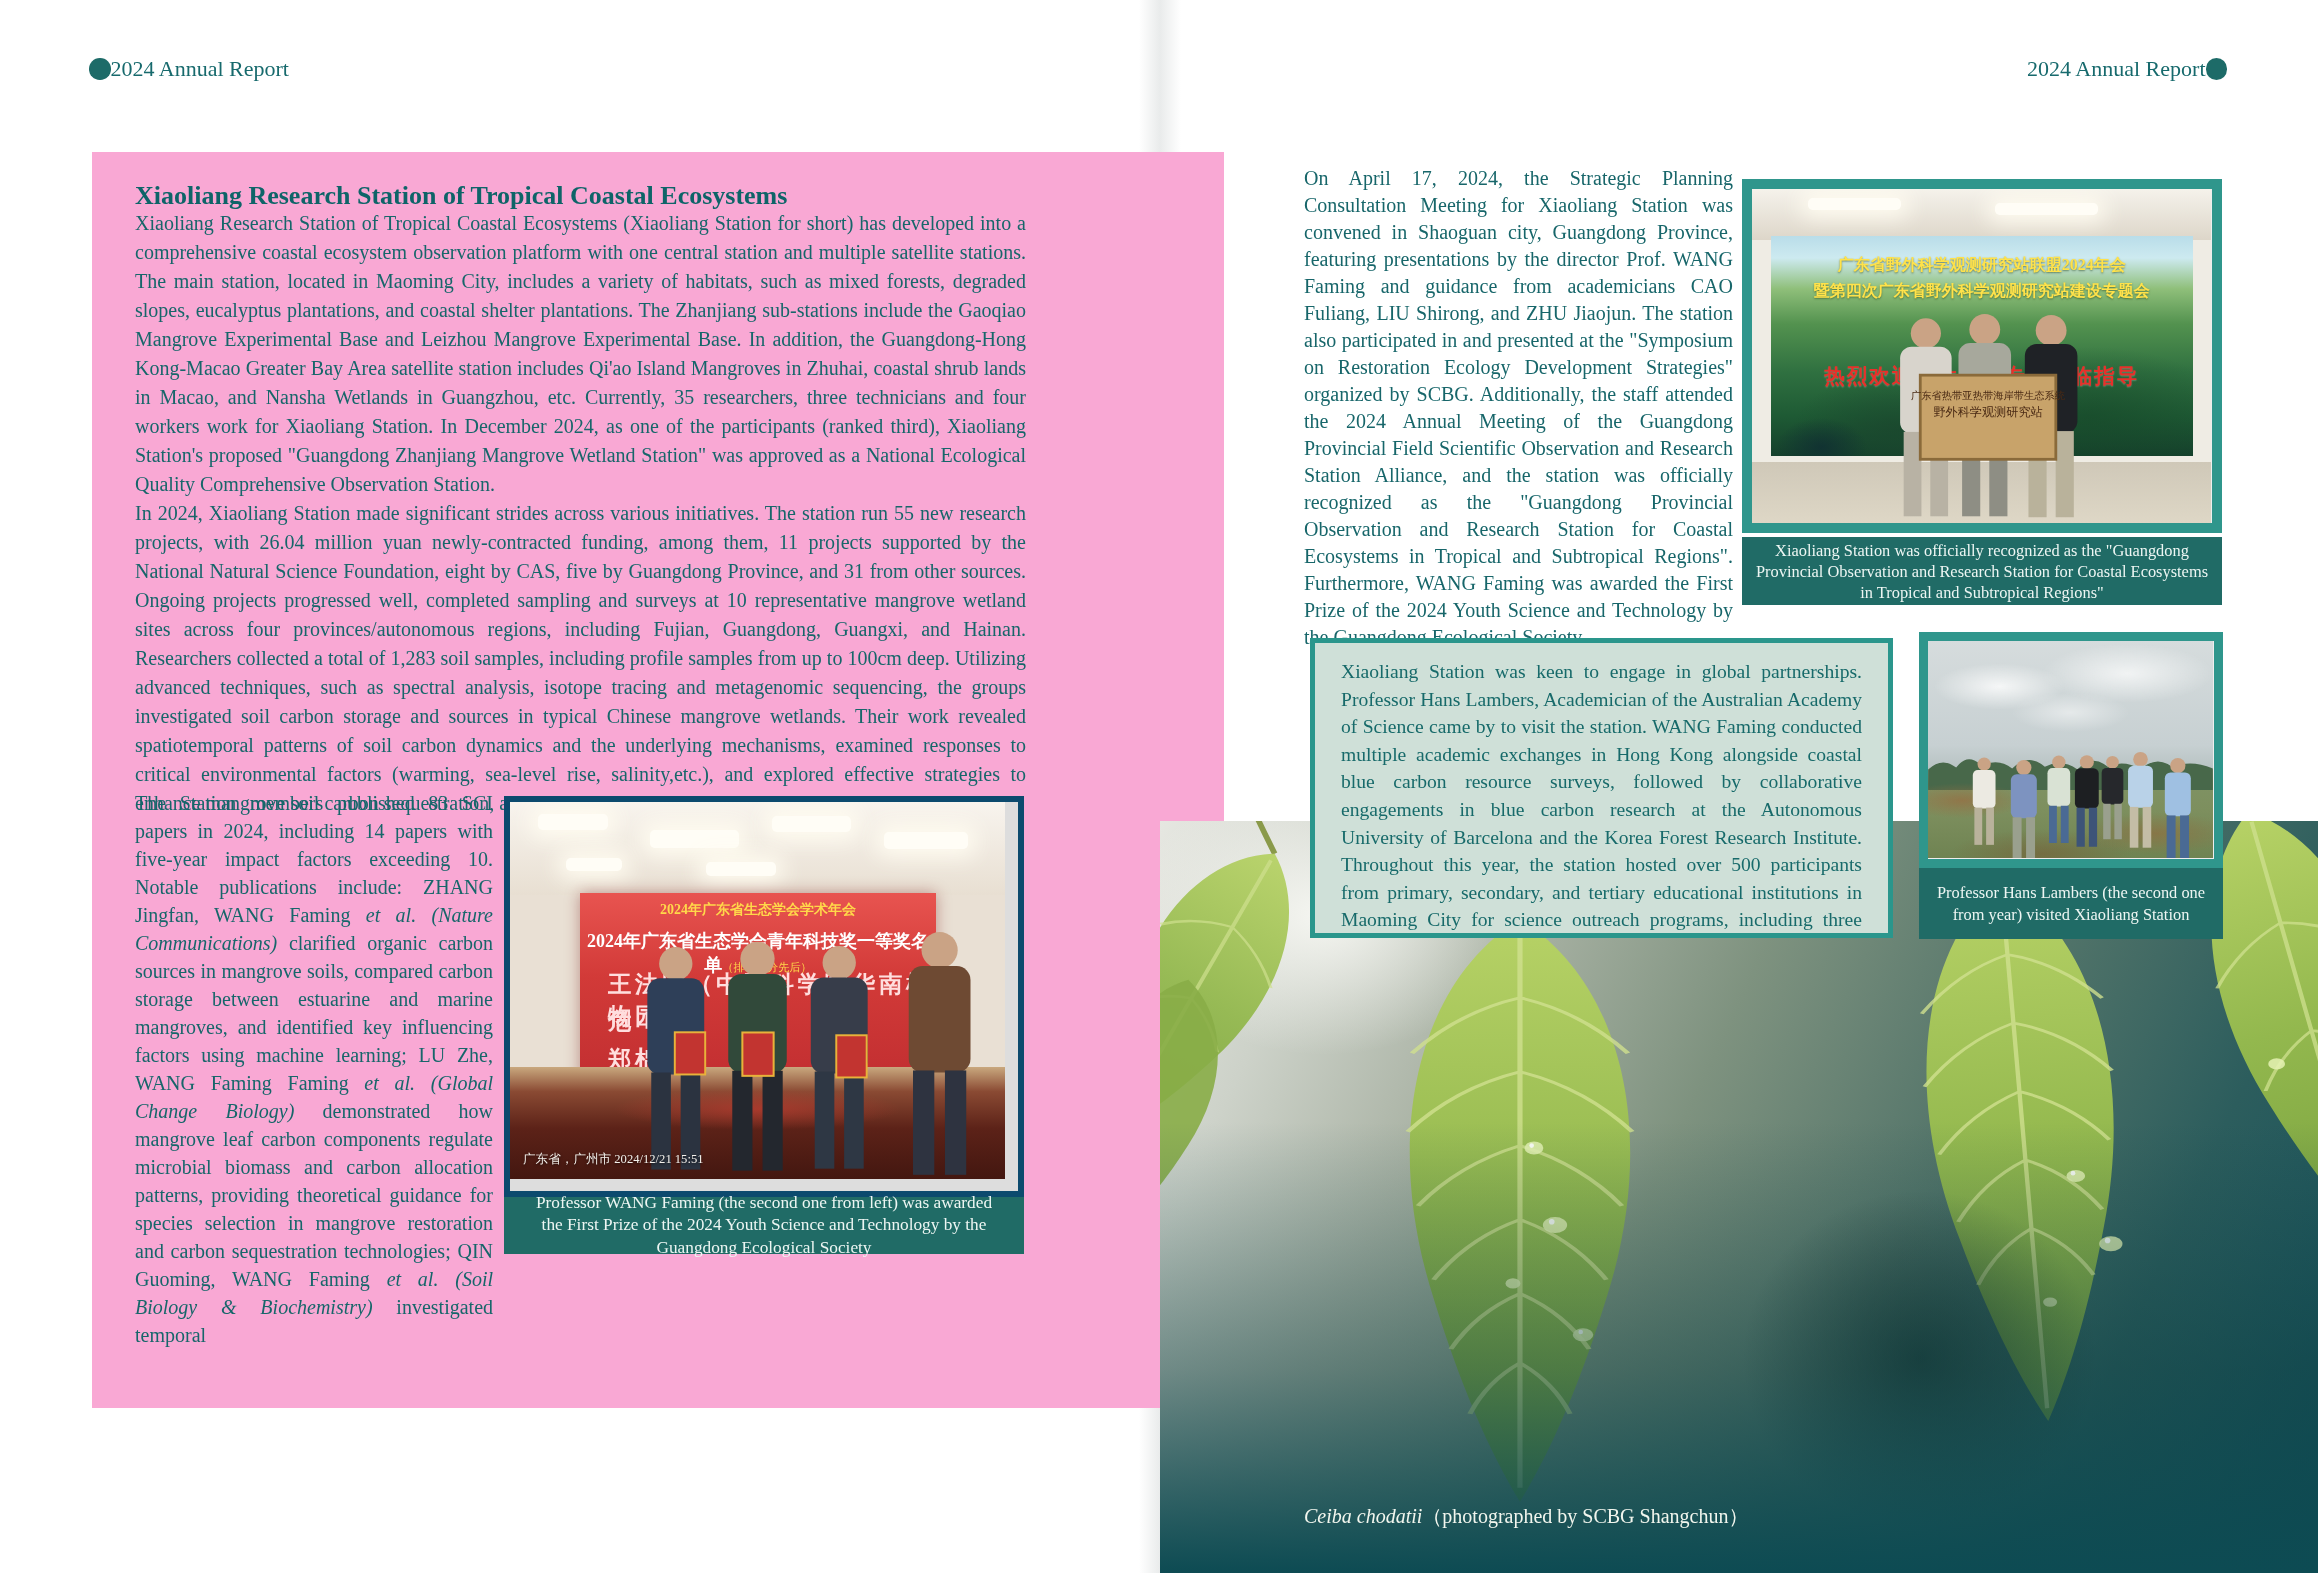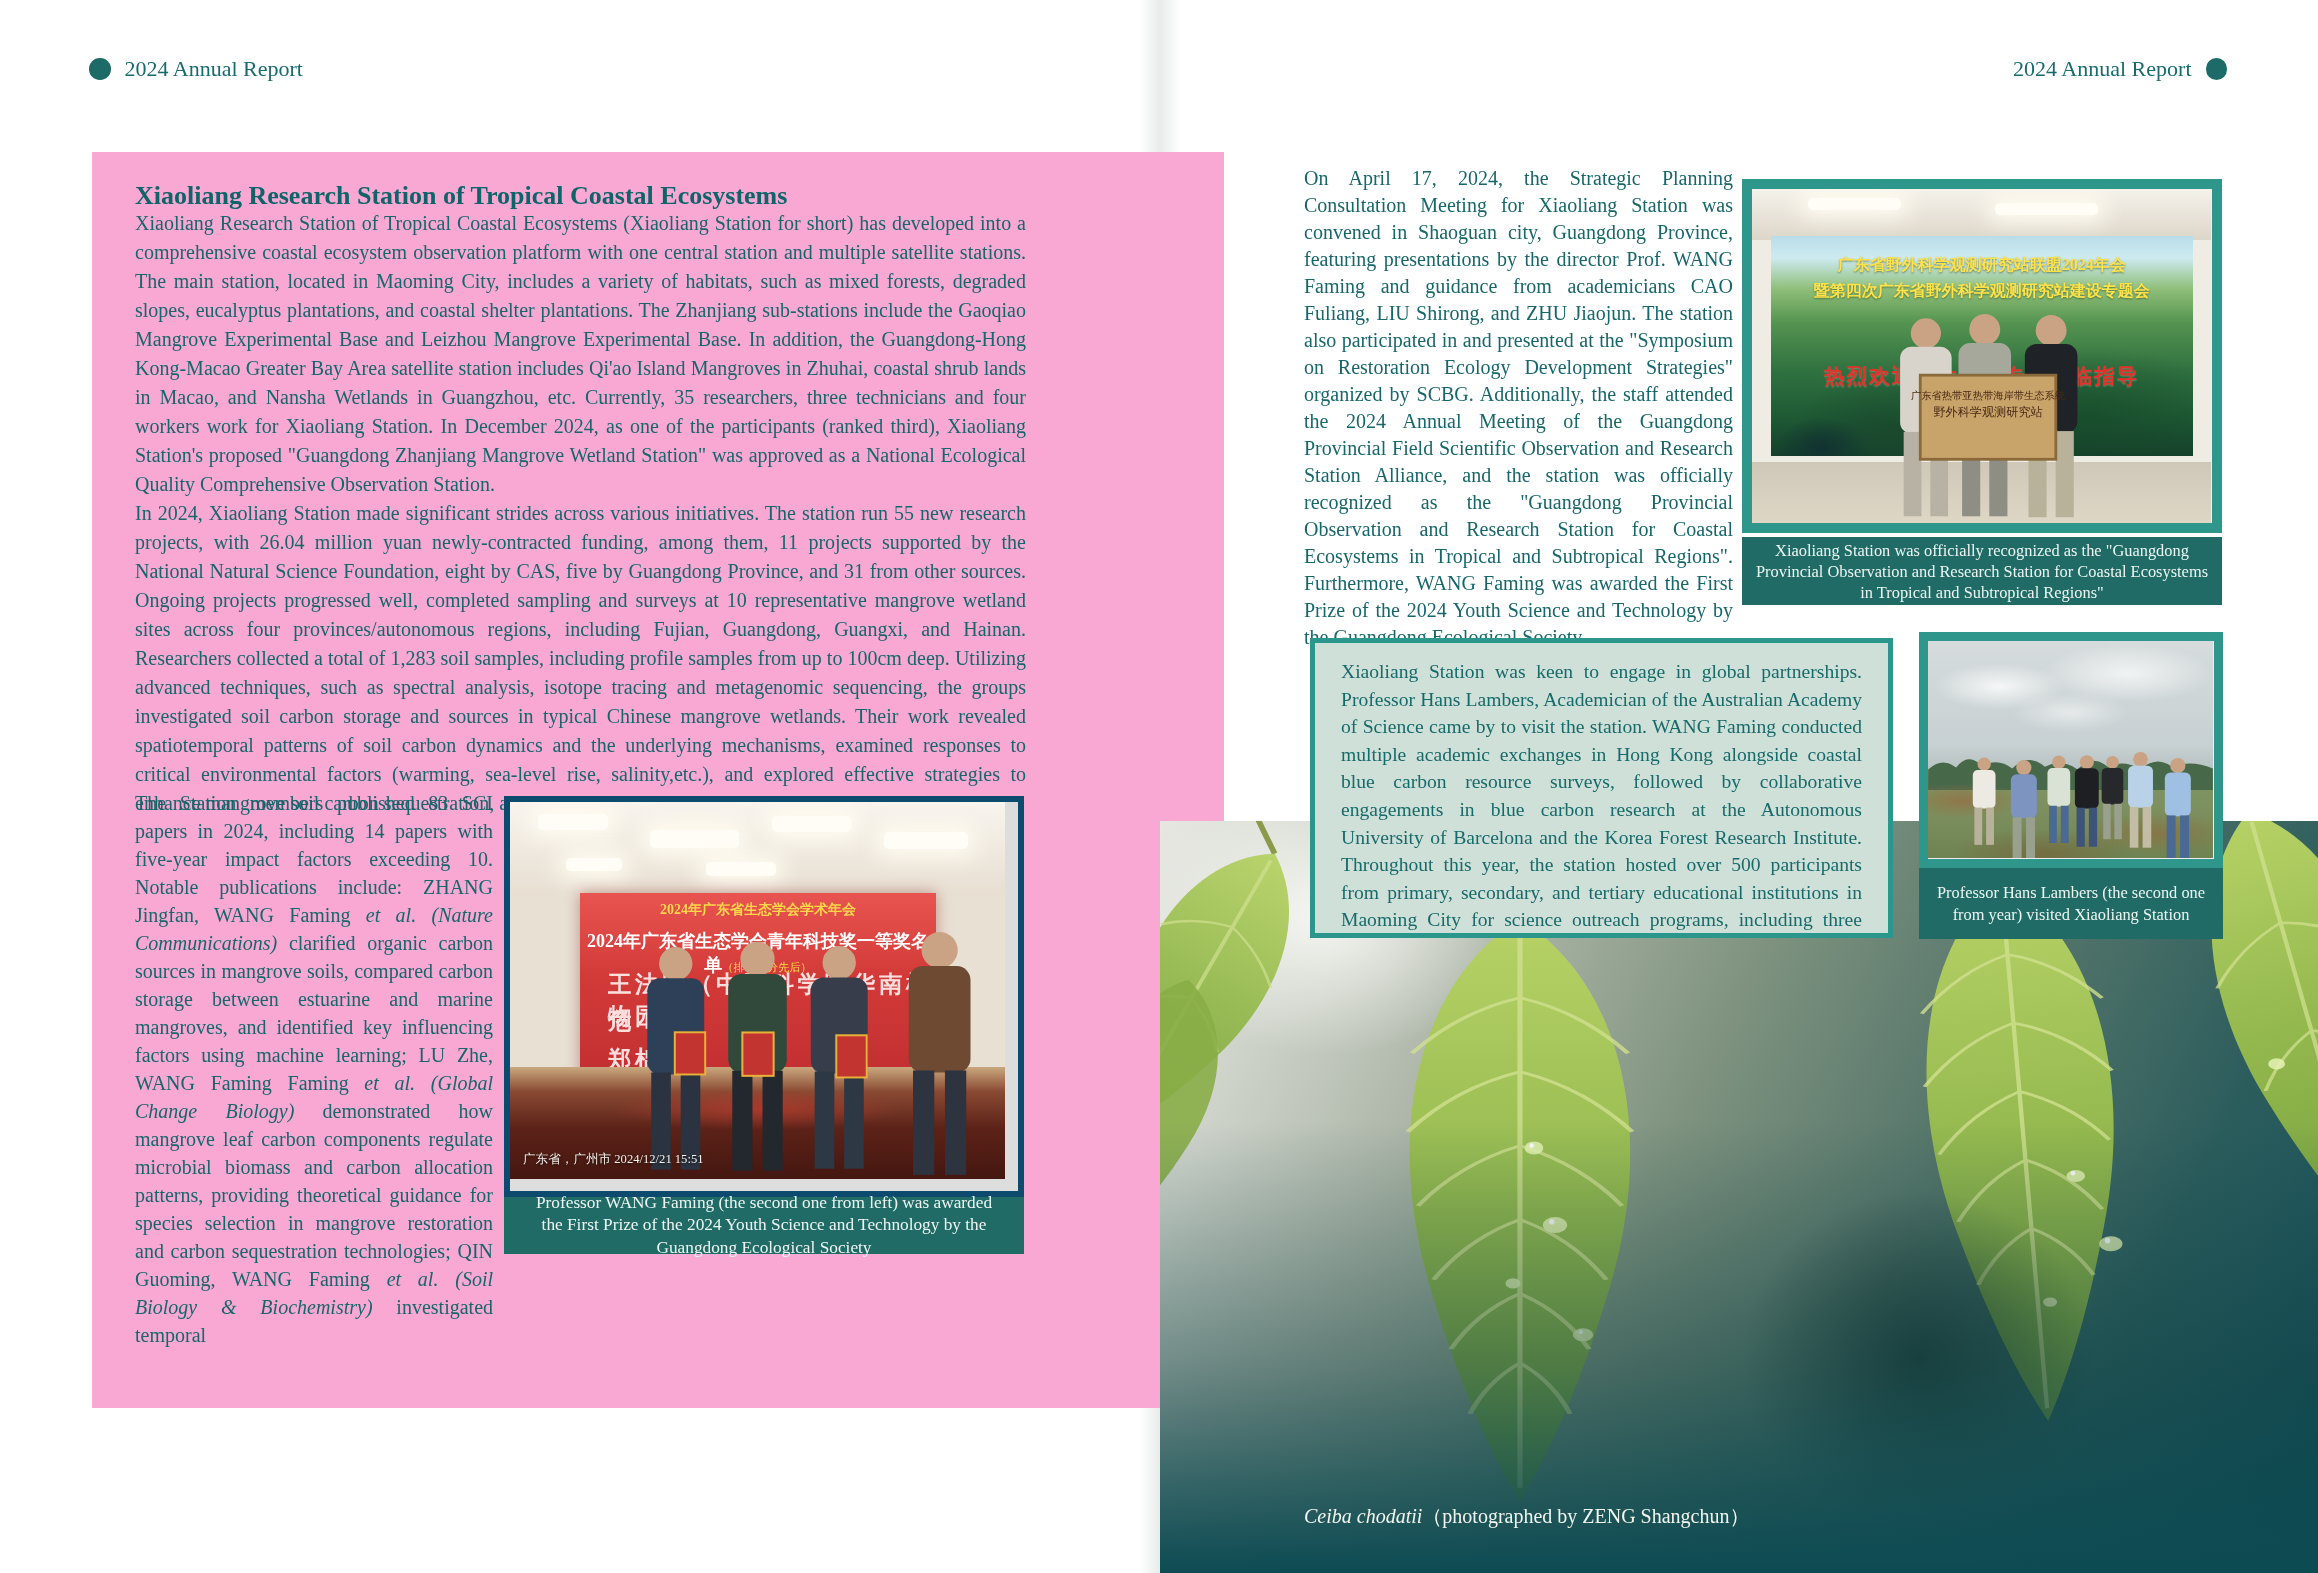--- a/index.html
+++ b/index.html
@@ -1,21 +1,21 @@
 <!DOCTYPE html>
 <html style="font-size:7.5px"><head>
 <meta charset="utf-8">
 <style>
   html,body{margin:0;padding:0;background:#ffffff;}
   #spread{position:relative;width:2319px;height:1574px;background:#ffffff;overflow:hidden;
           font-family:"Liberation Serif","DejaVu Sans",serif;color:#17666a;}
   .abs{position:absolute;}
 
   
-  .hdr{display:flex;align-items:center;gap:14px;font-size:22px;color:#176a6d;}
+  .hdr{display:flex;align-items:center;font-size:22px;color:#176a6d;}
   .dot{width:21.5px;height:21.5px;border-radius:50%;background:#1d6b68;flex:0 0 auto;}
 
   
   .panel{left:92px;top:152px;width:1132px;height:1256px;background:#f9a8d4;}
   .lp-title{left:43px;top:29px;width:893px;font-size:26px;font-weight:bold;color:#0e6468;}
   .body-p{font-size:20px;line-height:29px;text-align:justify;color:#17666a;}
   .col-p{font-size:20px;line-height:28px;text-align:justify;color:#17666a;}
   .it{font-style:italic;}
 
   
@@ -218,21 +218,21 @@
       <g fill="#ffffff" opacity="0.9">
         <circle cx="795" cy="695" r="5"></circle>
           <circle cx="838" cy="858" r="6"></circle>
           <circle cx="900" cy="1094" r="5"></circle>
         <circle cx="1954" cy="754" r="5"></circle>
           <circle cx="2028" cy="898" r="6"></circle>
       </g>
     </svg>
     <div class="abs leaf-shadow"></div>
     <div class="abs leaf-bottom"></div>
-    <div class="abs leaf-cap"><span class="it">Ceiba chodatii</span><span>（photographed by ZENG Shangchun）</span></div>
+    <div class="abs leaf-cap"><span class="it">Ceiba chodatii</span><span>（photographed by SCBG Shangchun）</span></div>
   </div>
 
   <p class="abs" style="left:1304px;top:165px;width:429px;margin:0;font-size:20px;line-height:27px;text-align:justify;color:#17666a;">On April 17, 2024, the Strategic Planning Consultation Meeting for Xiaoliang Station was convened in Shaoguan city, Guangdong Province, featuring presentations by the director Prof. WANG Faming and guidance from academicians CAO Fuliang, LIU Shirong, and ZHU Jiaojun. The station also participated in and presented at the "Symposium on Restoration Ecology Development Strategies" organized by SCBG. Additionally, the staff attended the 2024 Annual Meeting of the Guangdong Provincial Field Scientific Observation and Research Station Alliance, and the station was officially recognized as the "Guangdong Provincial Observation and Research Station for Coastal Ecosystems in Tropical and Subtropical Regions". Furthermore, WANG Faming was awarded the First Prize of the 2024 Youth Science and Technology by the Guangdong Ecological Society.</p>
 
   <div class="abs frame2" style="left:1742px;top:179px;width:480px;height:354px;">
     <div class="p2-inner">
       <div class="abs p2-ceil"></div>
       <div class="abs light" style="left:56px;top:9.3px;width:93px;height:12px;"></div>
       <div class="abs light" style="left:243px;top:14px;width:103px;height:12px;"></div>
       <div class="abs p2-screen">

